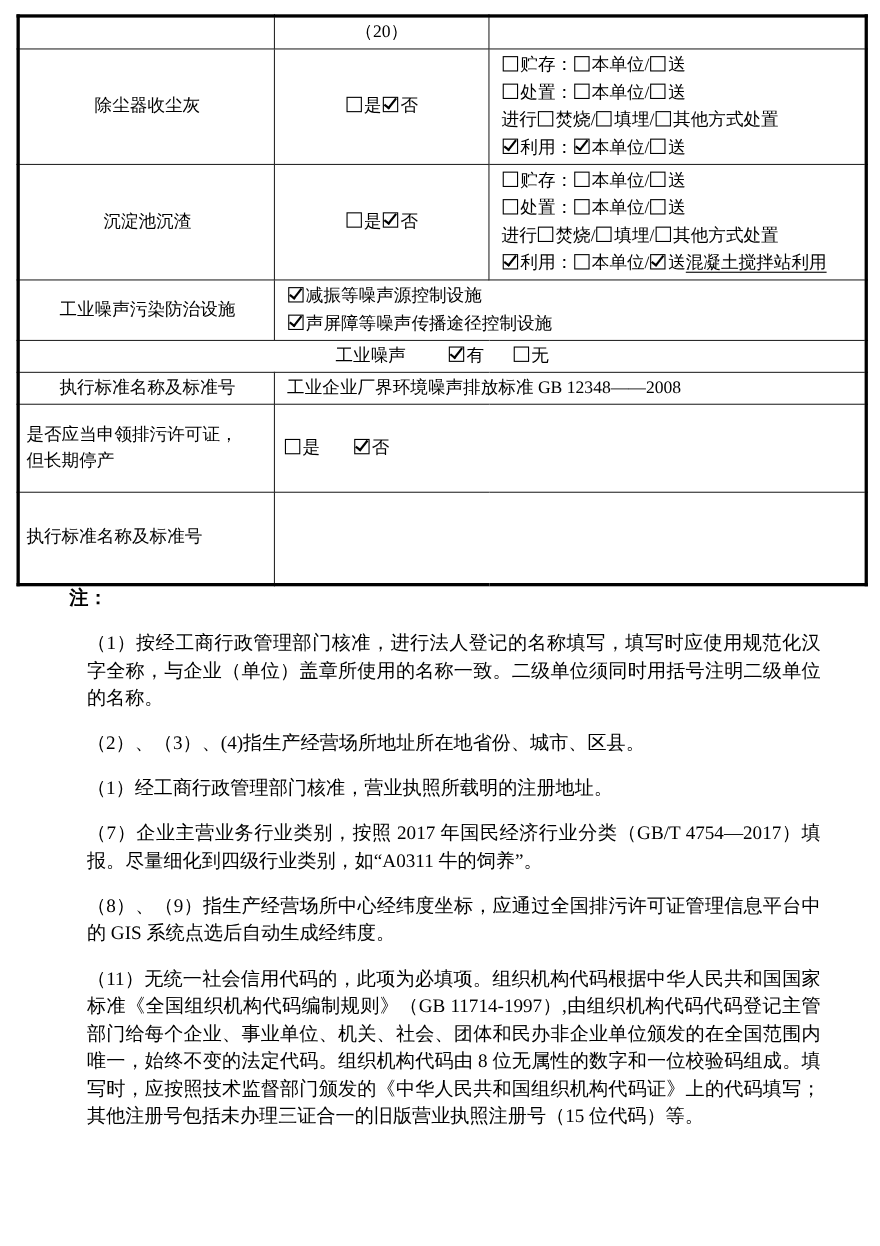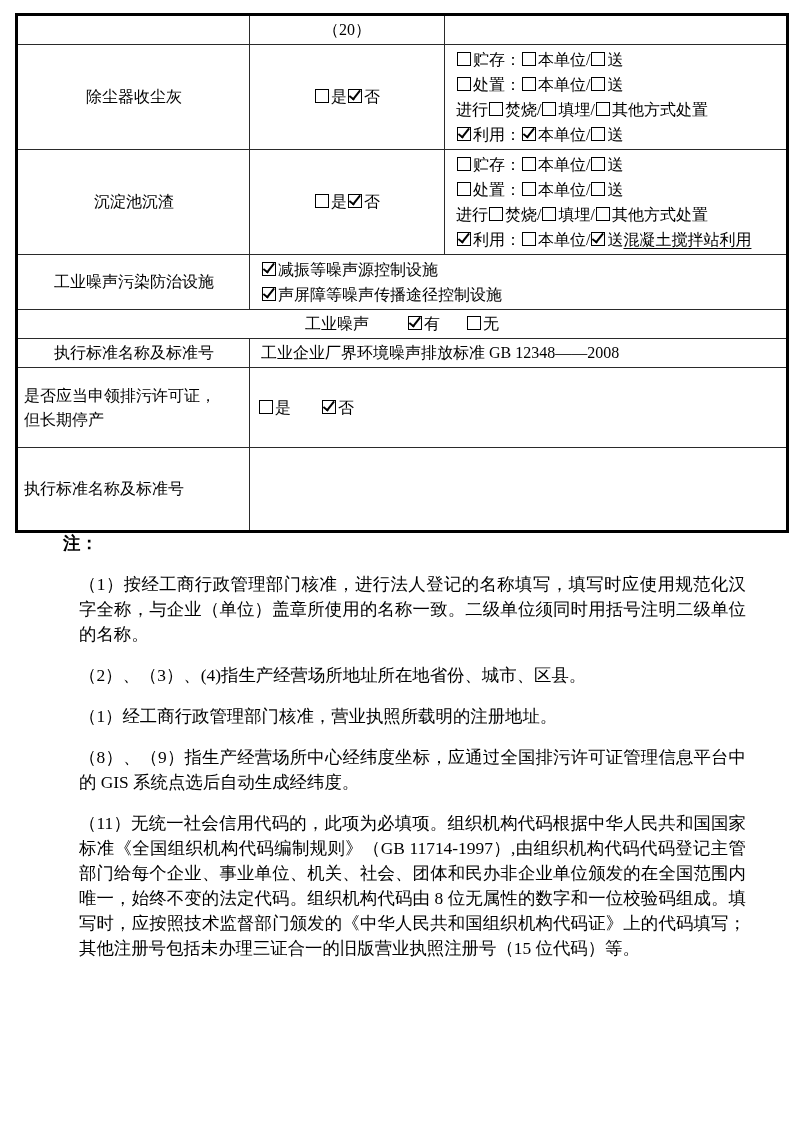--- a/index.html
+++ b/index.html
@@ -136,15 +136,16 @@
     <td colspan="2"></td>
   </tr>
 </tbody>
   </table>
 
 <div class="notes">
   <h3>注：</h3>
   <p>（1）按经工商行政管理部门核准，进行法人登记的名称填写，填写时应使用规范化汉字全称，与企业（单位）盖章所使用的名称一致。二级单位须同时用括号注明二级单位的名称。</p>
   <p>（2）、（3）、(4)指生产经营场所地址所在地省份、城市、区县。</p>
   <p>（1）经工商行政管理部门核准，营业执照所载明的注册地址。</p>
+  <p>（7）企业主营业务行业类别，按照 2017 年国民经济行业分类（GB/T 4754—2017）填报。尽量细化到四级行业类别，如“A0311 牛的饲养”。</p>
   <p>（8）、（9）指生产经营场所中心经纬度坐标，应通过全国排污许可证管理信息平台中的 GIS 系统点选后自动生成经纬度。</p>
   <p>（11）无统一社会信用代码的，此项为必填项。组织机构代码根据中华人民共和国国家标准《全国组织机构代码编制规则》（GB  11714-1997）,由组织机构代码代码登记主管部门给每个企业、事业单位、机关、社会、团体和民办非企业单位颁发的在全国范围内唯一，始终不变的法定代码。组织机构代码由 8 位无属性的数字和一位校验码组成。填写时，应按照技术监督部门颁发的《中华人民共和国组织机构代码证》上的代码填写；其他注册号包括未办理三证合一的旧版营业执照注册号（15 位代码）等。</p>
 </div>
 
 </body></html>

